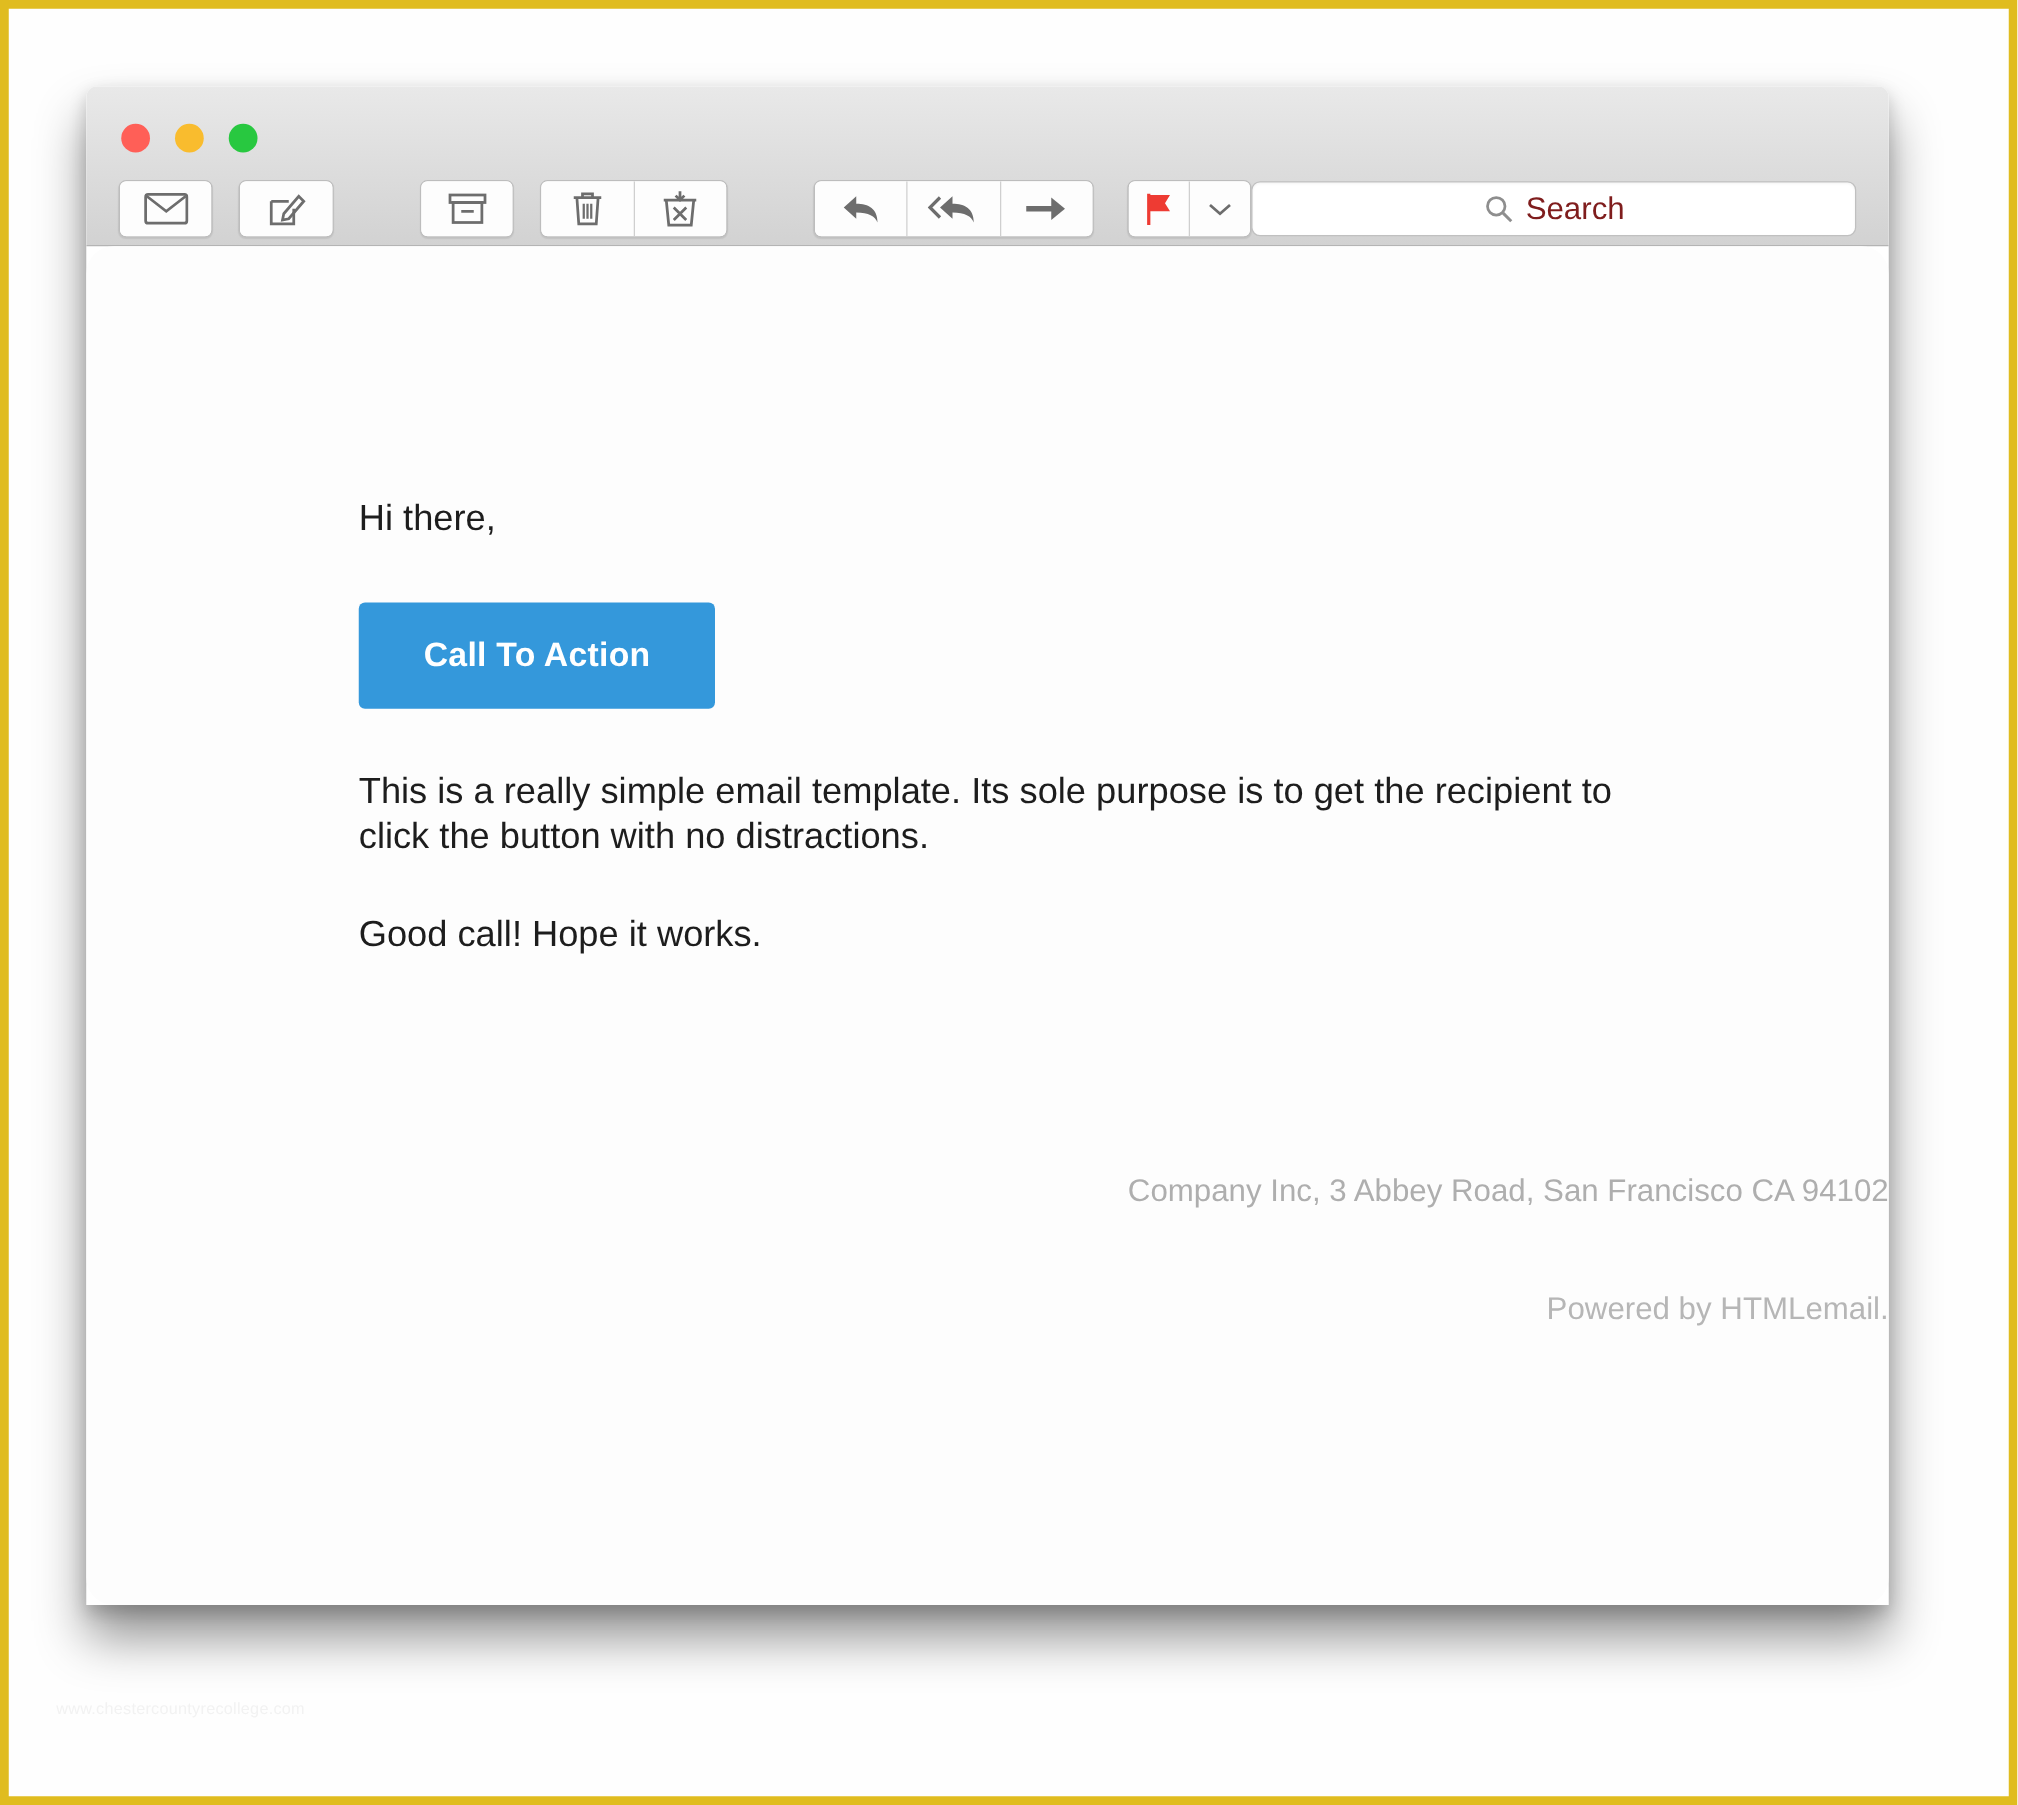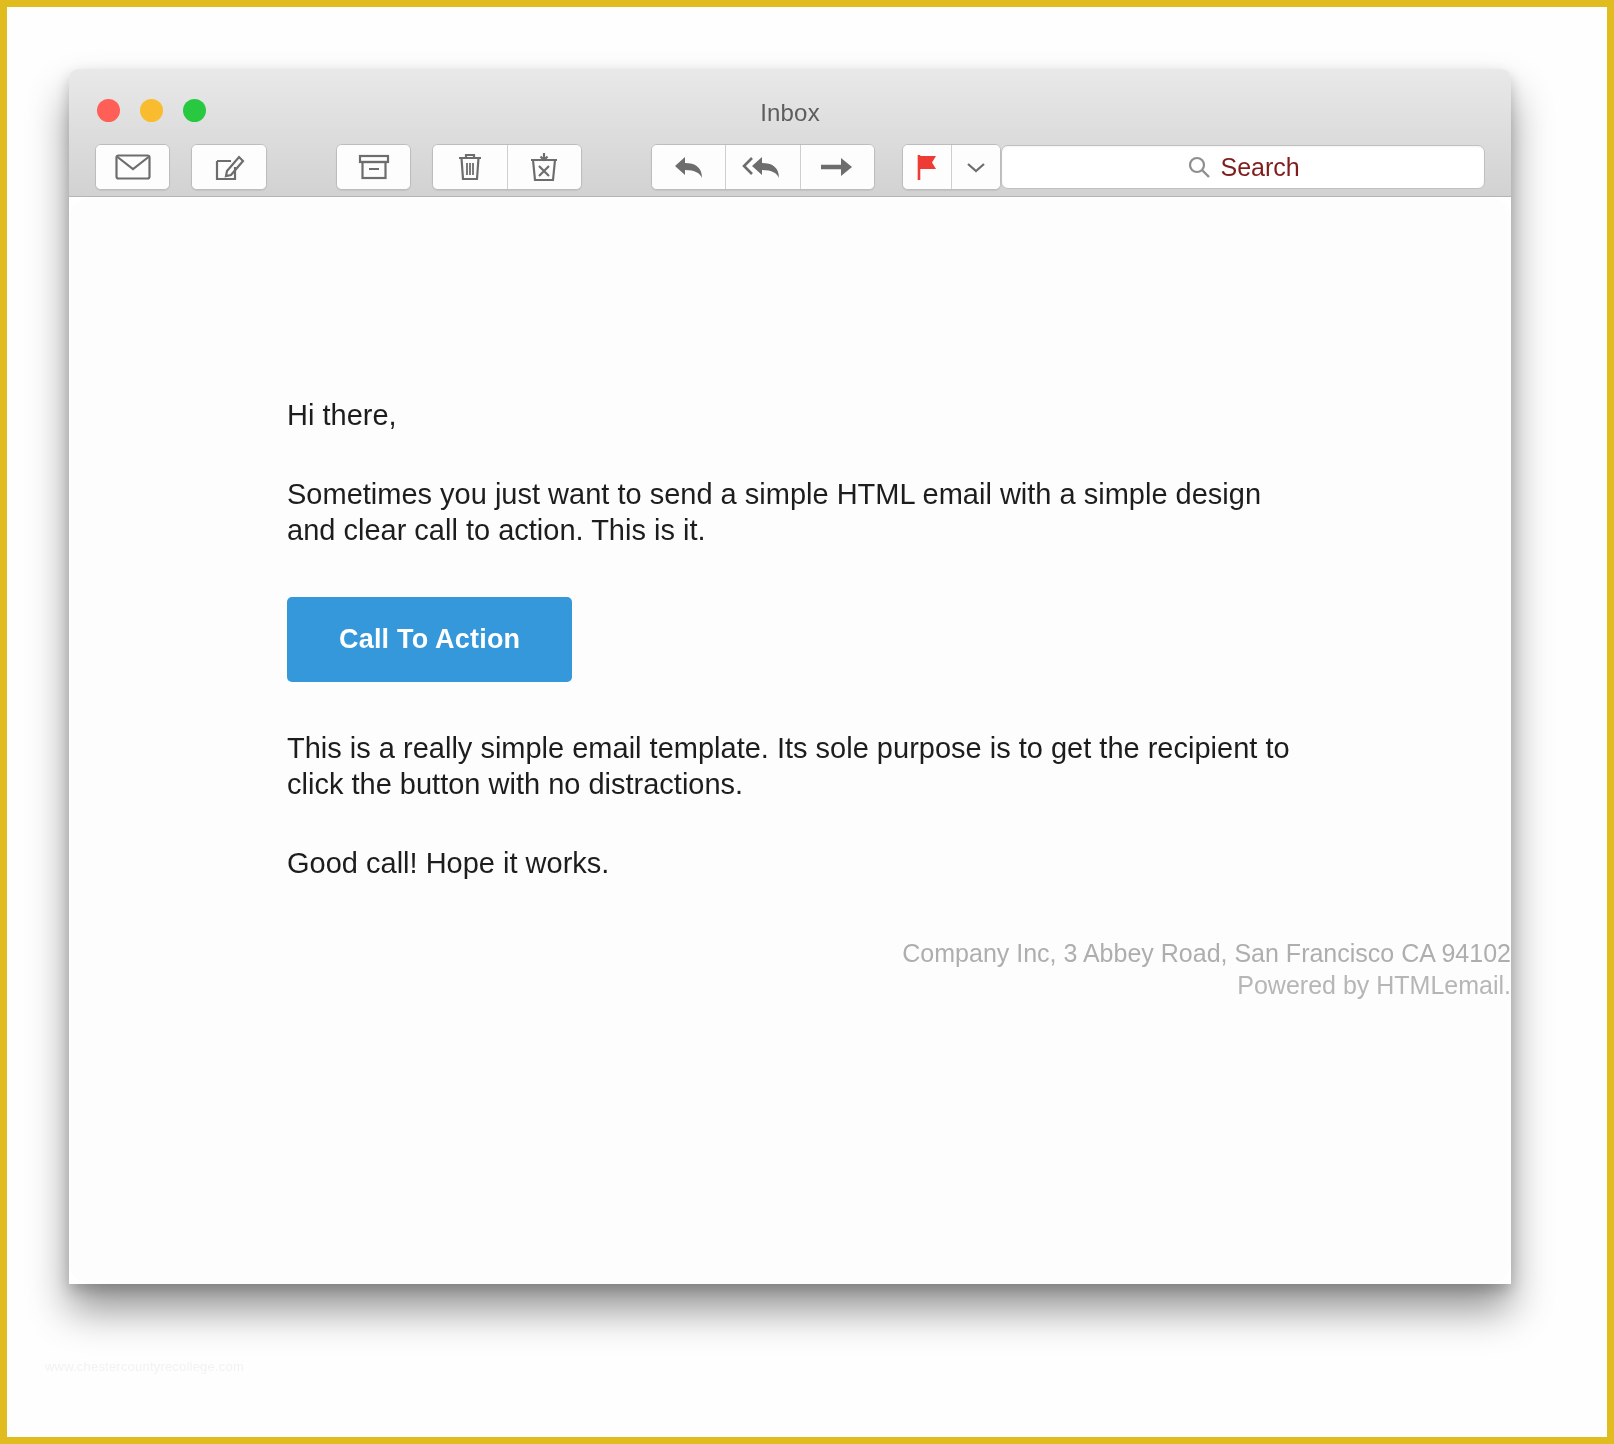--- a/index.html
+++ b/index.html
@@ -162,20 +162,21 @@
     text-align: right;
     color: #aeaeae;
     font-size: 25px;
     line-height: 1.28;
   }
   #footer .unsub {
     color: #aeaeae;
     text-decoration: underline;
   }
   #powered {
+    margin-top: 62px;
     color: #b6b6b6;
   }
   #watermark {
     position: absolute;
     left: 38px;
     top: 1352px;
     font-size: 13px;
     color: #f2f2f2;
     letter-spacing: 0.2px;
   }
@@ -189,21 +190,20 @@
   <div id="mail-window">
 
     <div id="titlebar">
 
       <div id="traffic-lights">
         <span class="light close"></span>
         <span class="light minimize"></span>
         <span class="light zoom"></span>
       </div>
 
-      <div id="window-title">Inbox</div>
 
       <div id="toolbar">
 
         <div class="tgroup">
           <div class="tbtn">
             <span>
               <svg width="36" height="26" viewBox="0 0 36 26">
                 <rect x="1.5" y="1.5" width="33" height="23" rx="2" fill="none" stroke="#6d6d6d" stroke-width="2.2"></rect>
                 <path d="M2.5 3 L18 15 L33.5 3" fill="none" stroke="#6d6d6d" stroke-width="2.2"></path>
               </svg>
@@ -319,21 +319,20 @@
           <span id="search-text">Search</span>
         </div>
 
       </div>
     </div>
 
     <div id="message-body">
 
       <div id="email-content">
         <p class="para">Hi there,</p>
-        <p class="para">Sometimes you just want to send a simple HTML email with a simple design and clear call to action. This is it.</p>
         <a id="cta-button">Call To Action</a>
         <p class="para">This is a really simple email template. Its sole purpose is to get the recipient to click the button with no distractions.</p>
         <p class="para">Good call! Hope it works.</p>
       </div>
 
       <div id="footer">
         <div>Company Inc, 3 Abbey Road, San Francisco CA 94102</div>
         <div id="powered">Powered by HTMLemail.</div>
       </div>
 

